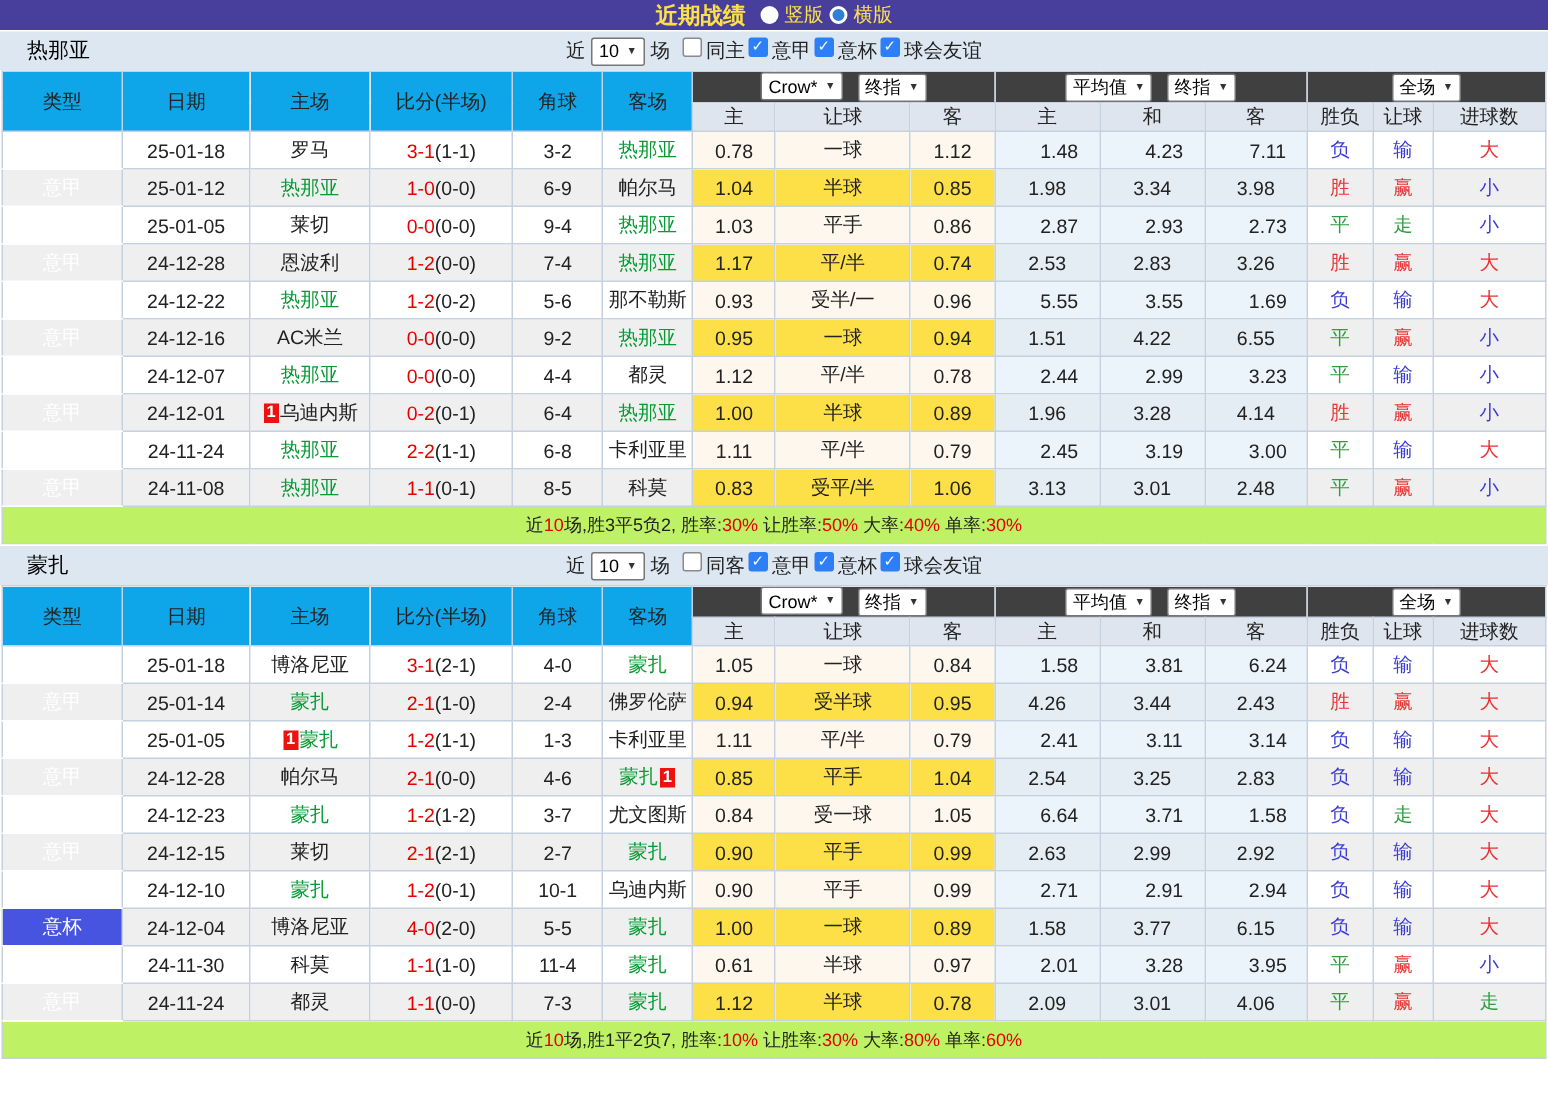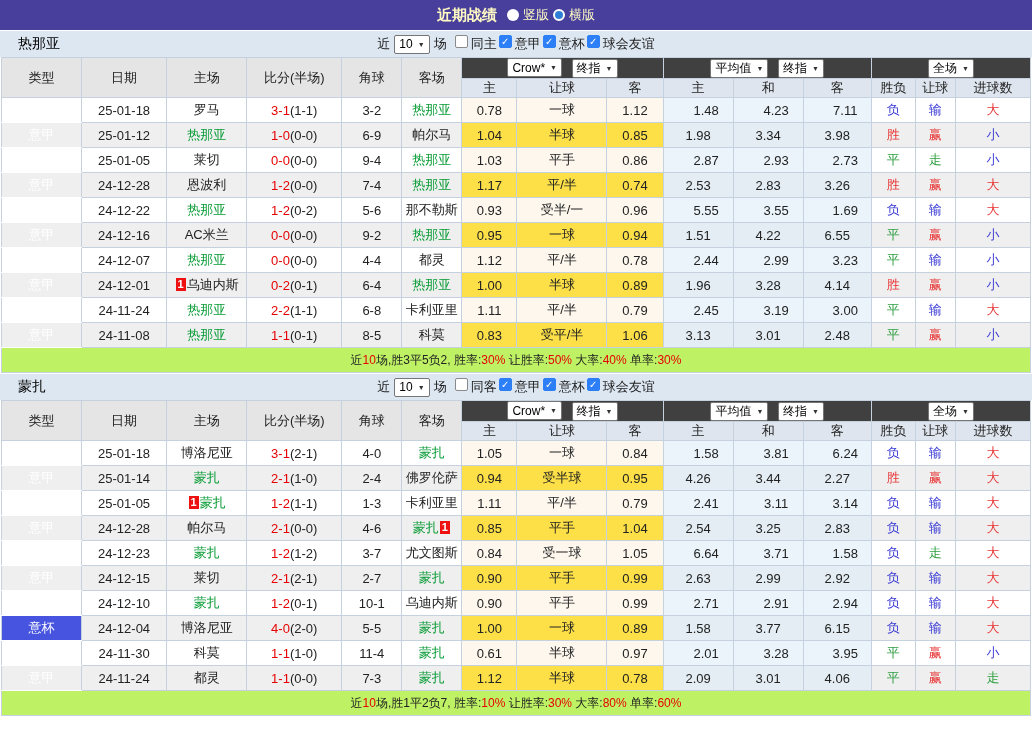--- a/index.html
+++ b/index.html
@@ -5,21 +5,21 @@
   * { box-sizing: border-box; }
   html,body { margin:0; padding:0; }
   body {
     width:1032px; height:735px; overflow:hidden;
     background:#fff; color:#222;
     font-family:"Liberation Sans","DejaVu Sans",sans-serif;
     font-size:13px;
   }
   
   .titlebar {
-    height:30px; background:#473f9b; color:#fef9c3;
+    height:20px; background:#473f9b; color:#fde047;
     display:flex; align-items:center; justify-content:center; gap:10px;
   }
   .titlebar .title { font-weight:bold; font-size:15px; }
   .radio-wrap { display:flex; align-items:center; gap:4px; font-size:13px; }
   .radio { width:12px; height:12px; border-radius:50%; display:inline-block; }
   .radio.sel { background:#fff; }
   .radio.unsel { border:2px solid #fff; background:#2f7fd6; width:12px; height:12px; }
   
   .section-bar {
     height:27px; background:#dde7f2; position:relative;
@@ -41,21 +41,21 @@
     font-size:10px; line-height:12px; color:#fff; margin-right:1px;
   }
   .cb.on { background:#2d7ff7; border-color:#2d7ff7; }
   
   table { border-collapse:collapse; table-layout:fixed; width:1030px; margin:0 1px; }
   th,td {
     border:1px solid #c6d1e0; text-align:center; padding:0;
     white-space:nowrap; overflow:hidden; font-weight:normal; font-size:13px;
   }
   thead tr.h1 th { height:21px; background:#404040; }
-  thead tr.h1 th.left6 { background:#e5e5e5; height:40px; }
+  thead tr.h1 th.left6 { background:#0ea5e9; height:40px; }
   thead tr.h2 th { height:19px; background:#dfe5ee; }
   thead .grp { background:#fff; }
   thead .grp .selbox { margin:0 3px; }
   tbody td { height:25px; }
   tbody tr.odd td { background:#fff; }
   tbody tr.even td { background:#efefef; }
   tbody tr.odd td.crow { background:#fdf7ee; }
   tbody tr.even td.crow { background:#fde047; }
   tbody tr.odd td.avg { background:#eaf4fa;padding-left:16px; }
   tbody tr.even td.avg { background:#e3edf3; }
@@ -464,21 +464,21 @@
         <td>25-01-14</td>
         <td><span class="tg">蒙扎</span></td>
         <td><span class="score">2-1</span><span>(1-0)</span></td>
         <td>2-4</td>
         <td><span class="">佛罗伦萨</span></td>
         <td class="crow">0.94</td>
         <td class="crow">受半球</td>
         <td class="crow">0.95</td>
         <td class="avg">4.26</td>
         <td class="avg">3.44</td>
-        <td class="avg">2.27</td>
+        <td class="avg">2.43</td>
         <td><span class="red">胜</span></td>
         <td><span class="red">赢</span></td>
         <td><span class="red">大</span></td>
       </tr>
       <tr class="odd">
         <td class="type">意甲</td>
         <td>25-01-05</td>
         <td><span class="badge">1</span><span class="tg">蒙扎</span></td>
         <td><span class="score">1-2</span><span>(1-1)</span></td>
         <td>1-3</td>

